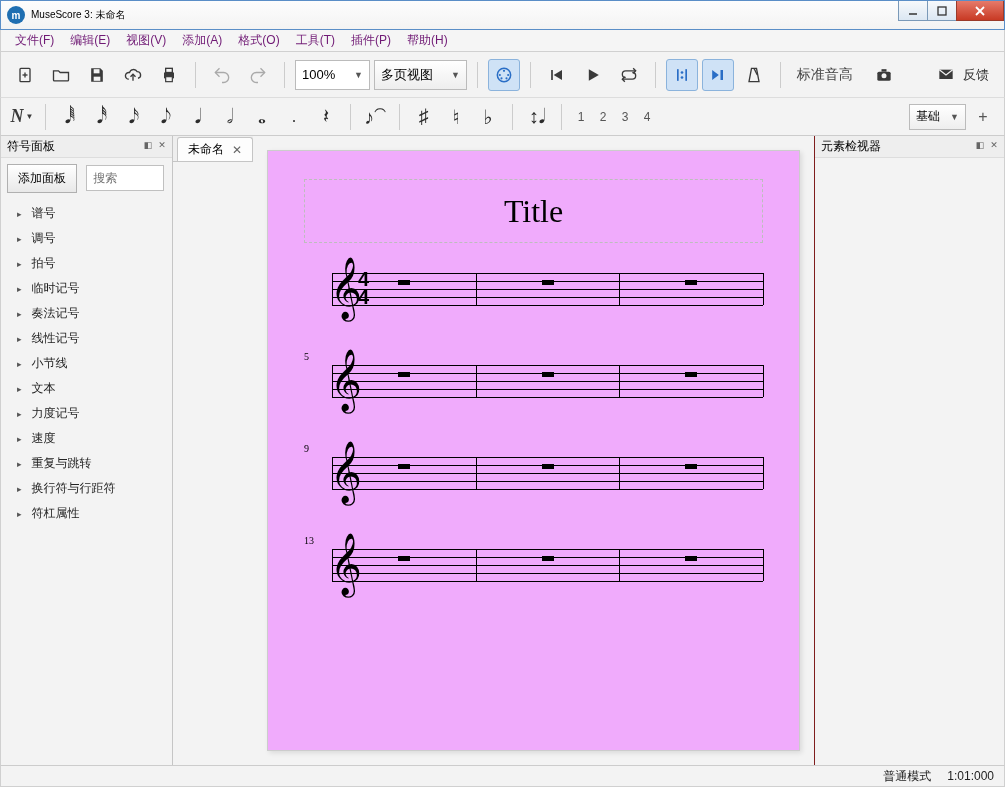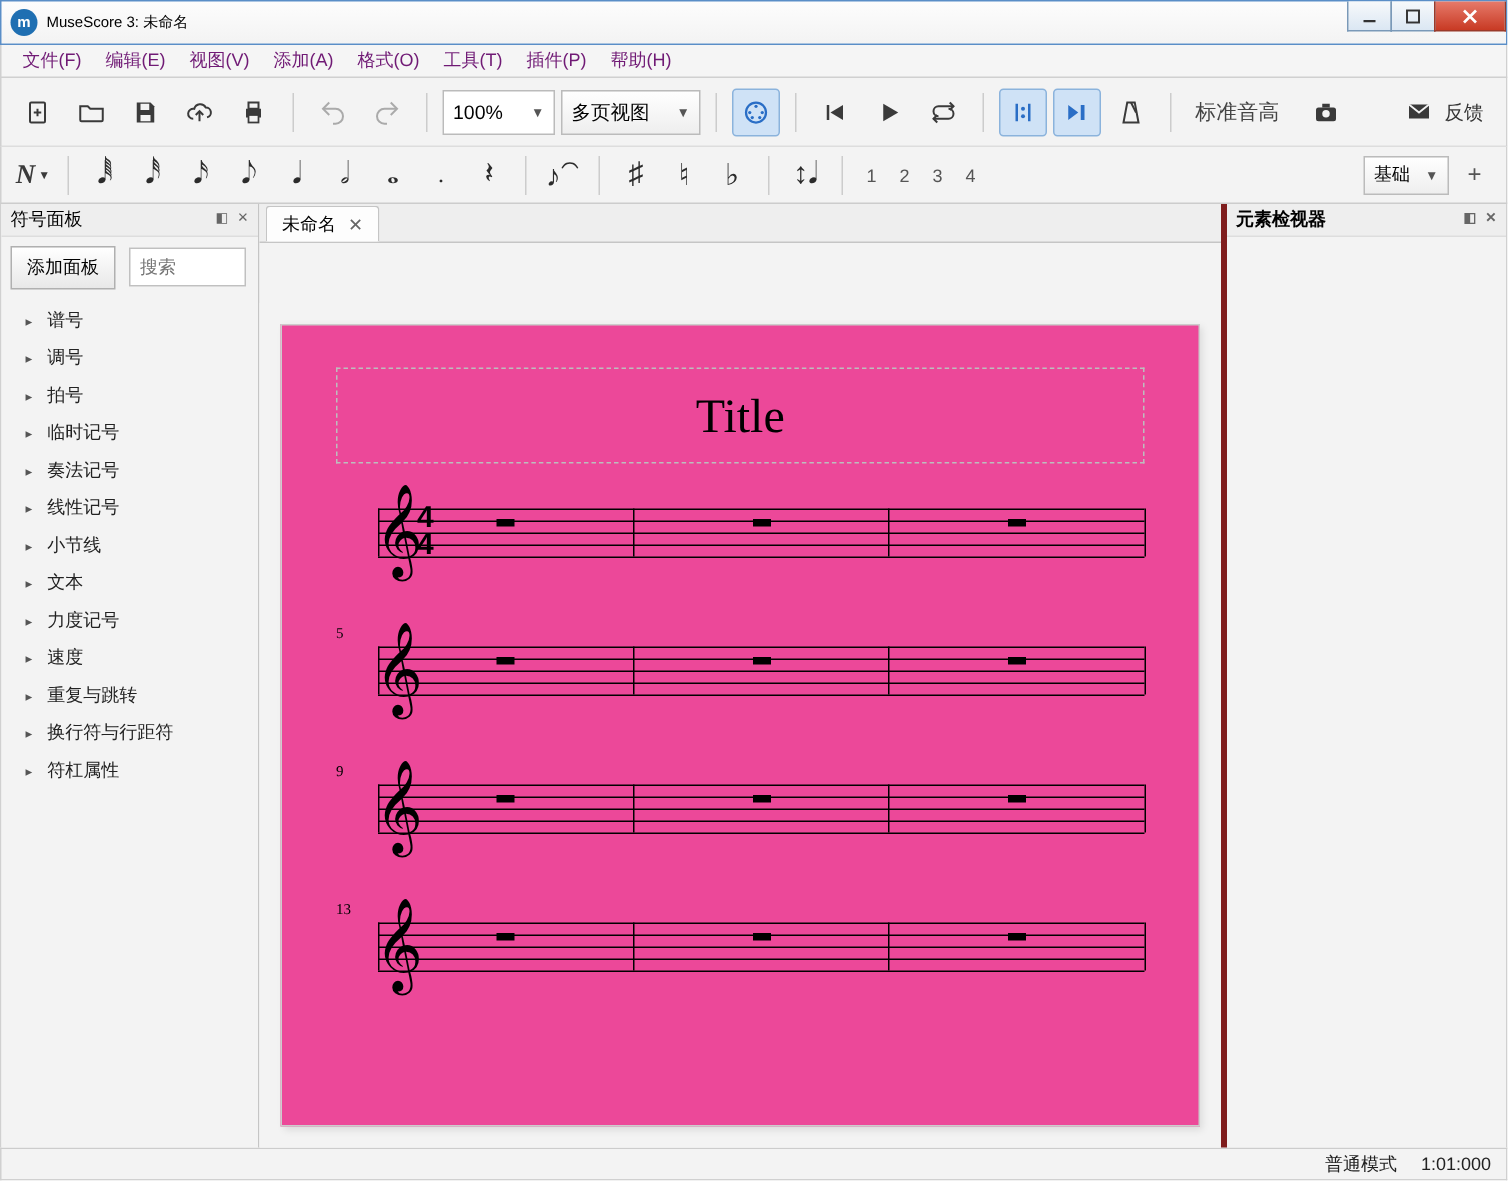--- a/index.html
+++ b/index.html
@@ -36,38 +36,38 @@
 .tlabel { font-size: 14px; color: #444; padding: 0 6px; }
 .spacer { flex: 1; }
 
 
 .note-glyph { font-family: "Segoe UI Symbol", "Arial Unicode MS", serif; font-size: 20px; color: #2b2b2b; width: 28px; text-align: center; cursor: default; }
 .voice { font-size: 12px; color: #555; width: 18px; text-align: center; }
 
 
 .main { display: flex; height: calc(787px - 30px - 22px - 46px - 38px - 22px); border-left: 1px solid #d0d0d0; border-right: 1px solid #d0d0d0; }
 .panel { background: #f3f3f3; border-right: 1px solid #c5c5c5; display: flex; flex-direction: column; }
-.panel.right { border-right: none; border-left: 4px solid #7f1d1d; font-weight: bold; }
+.panel.right { border-right: none; border-left: 1px solid #7f1d1d; }
 .panel-title { height: 22px; font-size: 12px; padding: 3px 6px; border-bottom: 1px solid #ddd; display: flex; align-items: center; position: relative; background: #eee; }
 .panel-title .pbtns { position: absolute; right: 4px; top: 3px; display: flex; gap: 2px; }
 .panel-title .pbtns span { width: 12px; height: 12px; font-size: 9px; text-align: center; color: #666; border: 1px solid transparent; }
 .panel-body { padding: 6px; font-size: 12px; }
 .add-panel-btn { border: 1px solid #b0b0b0; background: linear-gradient(#fff,#e8e8e8); padding: 5px 10px; font-size: 12px; margin-right: 6px; }
 .search-input { border: 1px solid #c0c0c0; background: #fff; padding: 5px 6px; font-size: 12px; width: 78px; }
 .palette-list { margin-top: 8px; }
 .palette-list .item { display: flex; align-items: center; padding: 4px 2px 4px 10px; font-size: 12px; color: #222; cursor: default; }
 .palette-list .item::before { content: "▸"; font-size: 9px; color: #555; margin-right: 10px; }
 
 
-.score-wrap { flex: 1; display: flex; flex-direction: column; background: #f3f3f3; gap: 40px; }
+.score-wrap { flex: 1; display: flex; background: #f3f3f3; }
 .tabstrip { height: 26px; display: flex; align-items: flex-end; padding-left: 4px; border-bottom: 1px solid #c5c5c5; background: #eee; }
 .doctab { height: 24px; background: #fdfdfd; border: 1px solid #c5c5c5; border-bottom: none; padding: 3px 10px; font-size: 12px; display: flex; align-items: center; gap: 8px; border-top-left-radius: 3px; border-top-right-radius: 3px; }
 .doctab .x { color: #666; font-size: 12px; }
 .score-canvas { flex: 1; overflow: hidden; background: #f3f3f3; padding: 14px; }
-.page { width: 100%; height: 100%; background: #ec4899; border: 1px solid #ccc; box-shadow: 2px 2px 5px rgba(0,0,0,0.1); padding: 28px 36px; }
+.page { width: 100%; height: 100%; background: #f0abfc; border: 1px solid #ccc; box-shadow: 2px 2px 5px rgba(0,0,0,0.1); padding: 28px 36px; }
 .title-frame { border: 1px dashed #bdbdbd; height: 64px; display: flex; align-items: center; justify-content: center; margin-bottom: 30px; }
 .title-frame .title-text { font-family: "Times New Roman", serif; font-size: 32px; }
 .system { position: relative; margin-bottom: 56px; }
 .measure-number { position: absolute; top: -14px; left: 0; font-size: 10px; font-family: serif; }
 .staff { position: relative; height: 36px; }
 .staff-lines { position: absolute; left: 28px; right: 0; top: 0; height: 32px; }
 .staff-lines div { position: absolute; left: 0; right: 0; height: 1px; background: #000; }
 .barline { position: absolute; top: 0; height: 32px; width: 1px; background: #000; }
 .clef { position: absolute; left: 26px; top: -12px; font-family: serif; font-size: 54px; line-height: 1; }
 .timesig { position: absolute; left: 54px; top: -3px; font-family: "Times New Roman", serif; font-weight: bold; font-size: 20px; line-height: 18px; text-align: center; }

